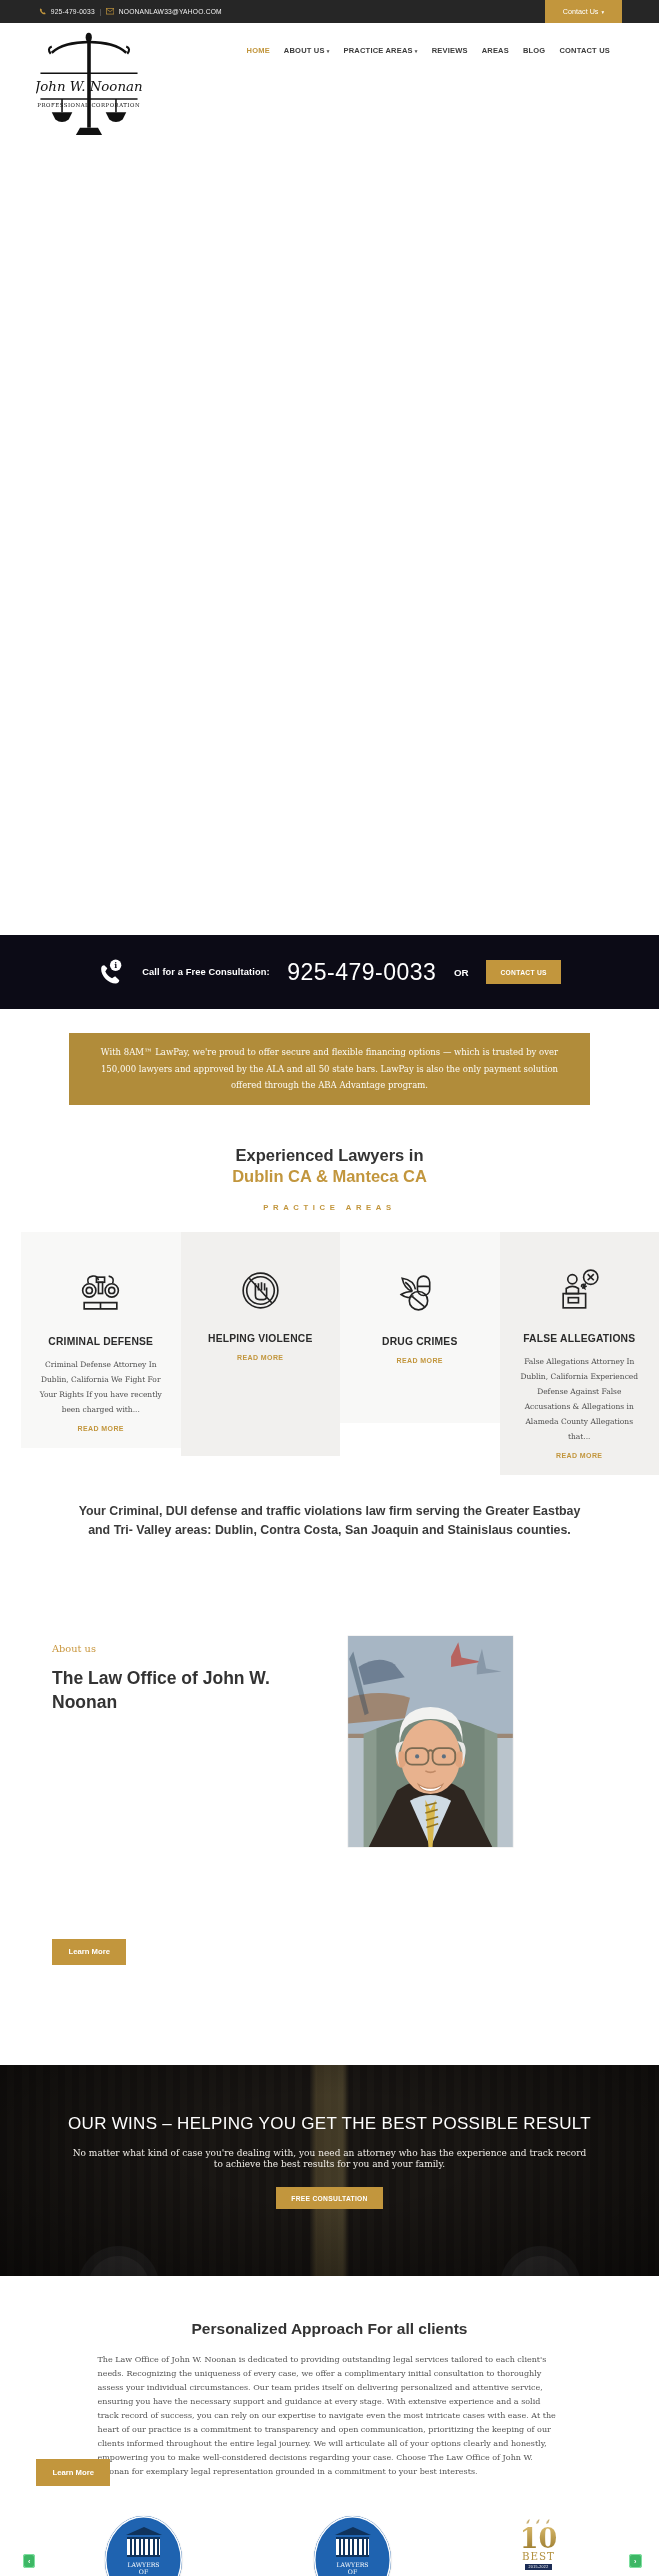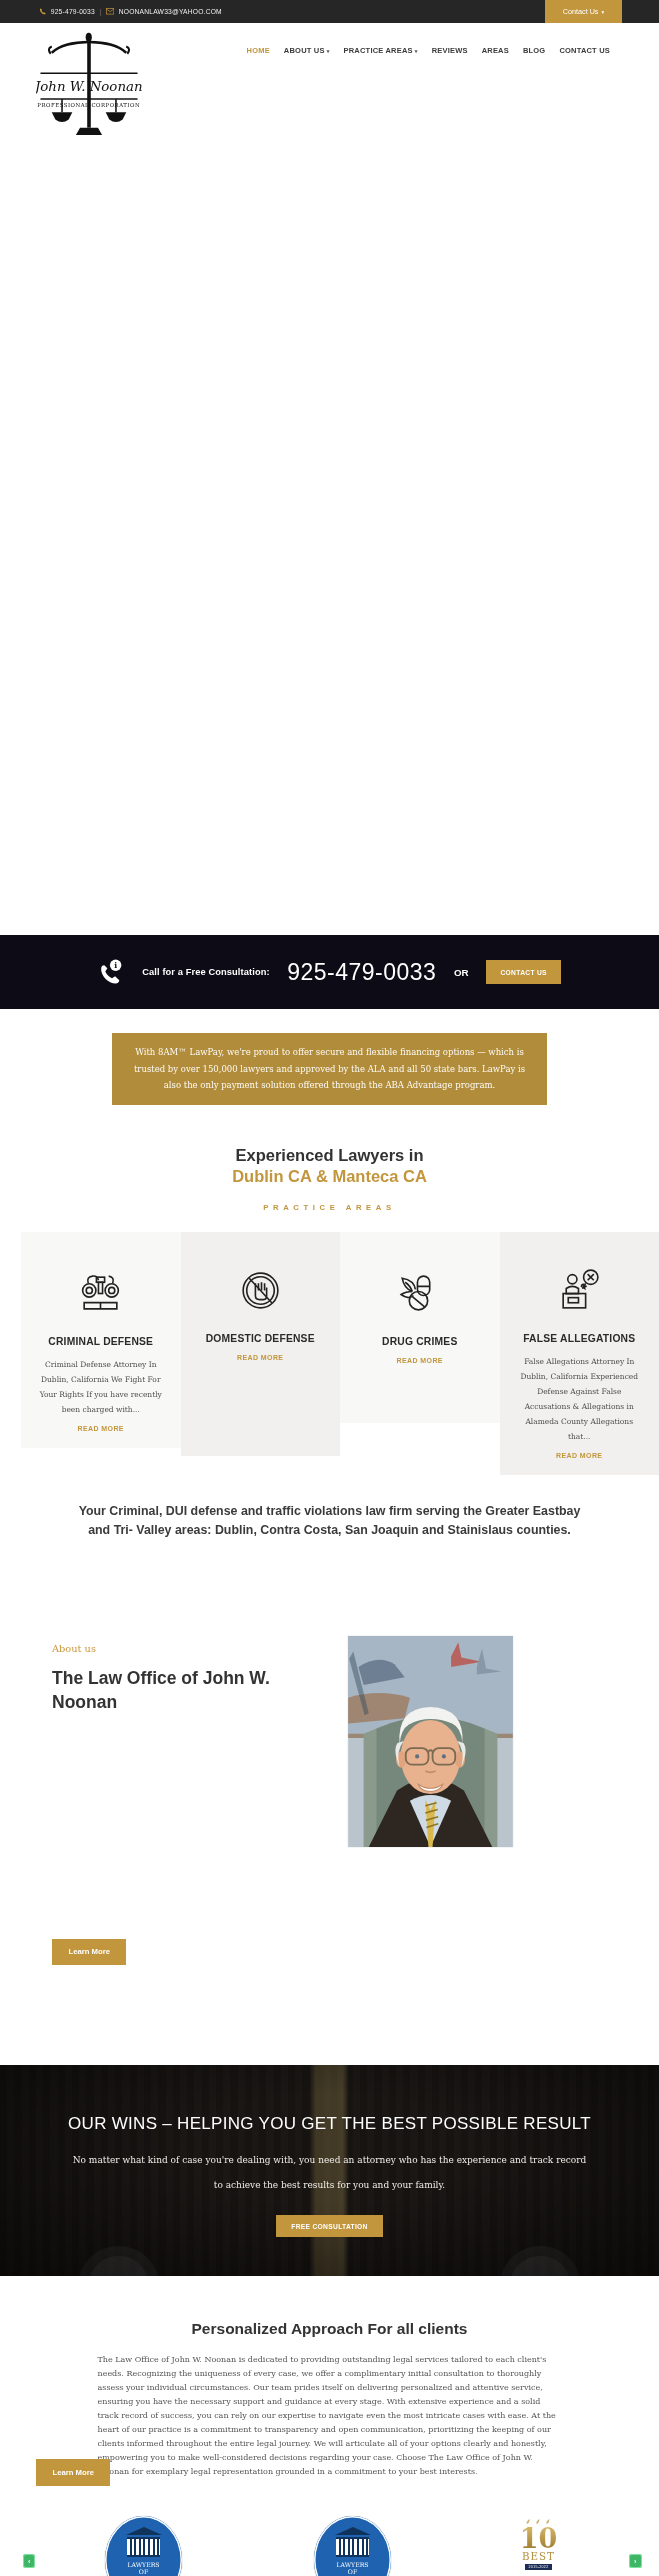--- a/index.html
+++ b/index.html
@@ -28,21 +28,21 @@
 
   
   .consult { height:74px; background:#0c0b16; display:flex; align-items:center; justify-content:center; gap:17.5px; }
   .consult-label { color:#fff; font-size:9.3px; font-weight:700; letter-spacing:0.1px; }
   .consult-phone { color:#fff; font-size:23px; font-weight:400; letter-spacing:0.5px; font-family:"Liberation Sans",sans-serif; }
   .consult-or { color:#fff; font-size:9.8px; font-weight:800; }
   .consult-btn { background:#c2963d; color:#fff; font-size:6.7px; font-weight:700; letter-spacing:0.3px; padding:8.2px 14.4px; cursor:pointer; }
 
   
   .intro { height:589px; background:#fff; }
-  .lawpay { width:435px; margin:24px auto 0; background:#b18c3a; color:#fdfbf5; text-align:center;
+  .lawpay { width:521px; margin:24px auto 0; background:#b18c3a; color:#fdfbf5; text-align:center;
      font-family:"DejaVu Serif", serif; font-size:8.5px; line-height:16.5px; padding:11.3px 20.6px; }
   .big-title { text-align:center; margin-top:40px; font-size:16.5px; font-weight:800; color:#333; line-height:20.6px; }
   .big-title .gold { color:#c2963d; }
   .eyebrow-center { text-align:center; margin-top:16.5px; color:#c2963d; font-size:7.7px; font-weight:600; letter-spacing:4.6px; }
 
   .cards { display:flex; align-items:flex-start; margin-top:20.6px;padding-left:21px; }
   .card { width:165px; text-align:center; padding:37px 17.5px 0; }
   .card:nth-child(odd)  { background:#f8f8f7; min-height:191px; }
   .card:nth-child(even) { background:#f1f0ee; min-height:224px; padding-top:34px; }
   .card .cicon { height:52px; display:flex; align-items:flex-start; justify-content:center; }
@@ -65,21 +65,21 @@
   .wins { height:211px; background:#141210; position:relative; overflow:hidden; text-align:center; color:#fff; }
   .wins-bg { position:absolute; inset:0;
      background:
        radial-gradient(circle 134px at 18% 105%, rgba(120,120,125,.28) 30px, rgba(60,60,62,.35) 31px, rgba(60,60,62,.35) 40px, transparent 41px),
        radial-gradient(circle 134px at 82% 105%, rgba(120,120,125,.28) 30px, rgba(60,60,62,.35) 31px, rgba(60,60,62,.35) 40px, transparent 41px),
        linear-gradient(90deg, transparent 47%, rgba(140,120,70,.35) 48%, rgba(170,150,90,.30) 52%, transparent 53%),
        repeating-linear-gradient(90deg, #161311 0 7.2px, #1a1714 7.2px 14.4px),
        #141210; }
   .wins-shade { position:absolute; inset:0; background:radial-gradient(ellipse at 50% 40%, rgba(0,0,0,0) 30%, rgba(0,0,0,.55) 100%); }
   .wins h2 { position:relative; padding-top:49px; font-size:17px; font-weight:400; letter-spacing:0.3px; }
-  .wins p { position:relative; width:515px; margin:14.4px auto 0; font-family:"DejaVu Serif", serif; font-size:9px; line-height:25px; color:#f0ede7; }
+  .wins p { position:relative; width:515px; margin:14.4px auto 0; font-family:"DejaVu Serif", serif; font-size:9px; line-height:11px; color:#f0ede7; }
   .wins .gold-btn { position:relative; margin-top:16.5px; font-size:6.7px; letter-spacing:0.3px; padding:7.7px 15.5px; }
 
   
   .personalized { height:188px; background:#fff; position:relative; }
   .personalized h2 { text-align:center; padding-top:12.4px; font-size:15.5px; font-weight:800; color:#333;margin-top:32px; }
   .personalized p { width:464px; margin:14.4px auto 0; font-family:"DejaVu Serif", serif; font-size:8px; line-height:14px; color:#555; }
   .personalized .gold-btn { position:absolute; left:36px; top:151px; }
 
   
   .badges { height:142px; background:#fff; position:relative; }
@@ -236,21 +236,21 @@
     <div class="card">
       <div class="cicon">
         <svg width="49" height="49" viewBox="0 0 96 96" fill="none" stroke="#222" stroke-width="3.2">
           <circle cx="48" cy="48" r="34"></circle>
             <circle cx="48" cy="48" r="27"></circle>
           <path d="M38,34 v24 q0,8 8,8 h8 q6,0 6,-8 v-16"></path>
           <path d="M44,34 v14 M50,32 v16 M56,34 v14"></path>
           <line x1="26" y1="24" x2="70" y2="72"></line>
         </svg>
       </div>
-      <h3>DOMESTIC DEFENSE</h3>
+      <h3>HELPING VIOLENCE</h3>
       <span class="readmore">READ MORE</span>
     </div>
 
     <div class="card">
       <div class="cicon">
         <svg width="49" height="49" viewBox="0 0 96 96" fill="none" stroke="#222" stroke-width="3.2">
           <path d="M34,44 C20,40 16,28 14,18 C26,20 38,26 40,40 M34,44 C30,34 26,30 20,26 M34,44 C24,44 18,46 12,50 C20,56 30,58 36,52"></path>
           <path d="M56,14 a12,12 0 0 1 12,12 v14 a12,12 0 0 1 -24,0 v-14 a12,12 0 0 1 12,-12 z M44,34 h24"></path>
           <circle cx="46" cy="62" r="18"></circle>
           <path d="M34,54 L58,74"></path>

